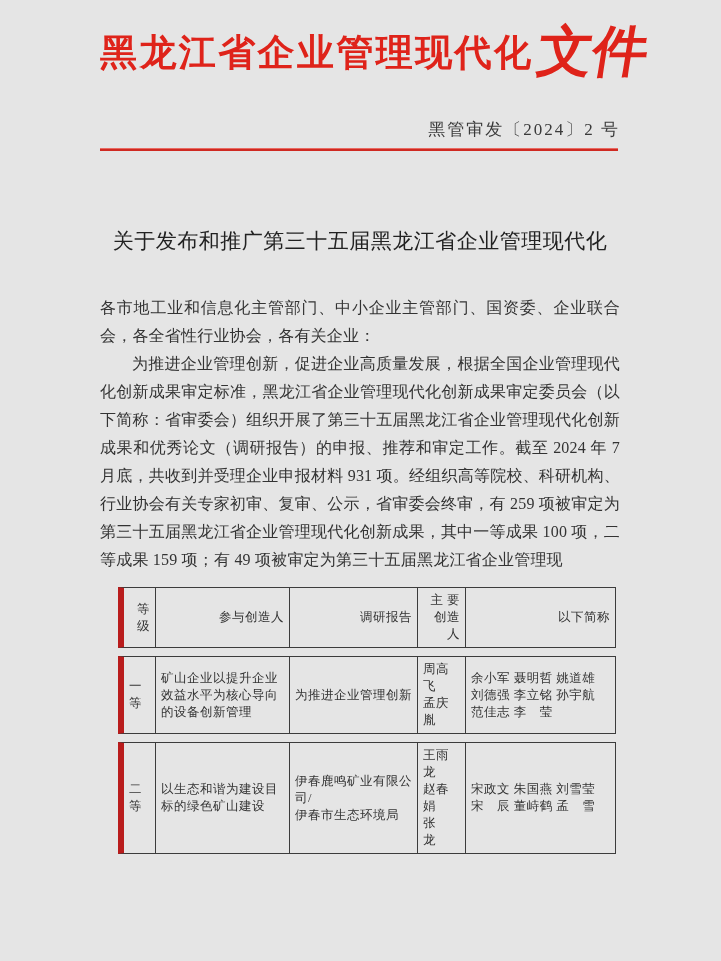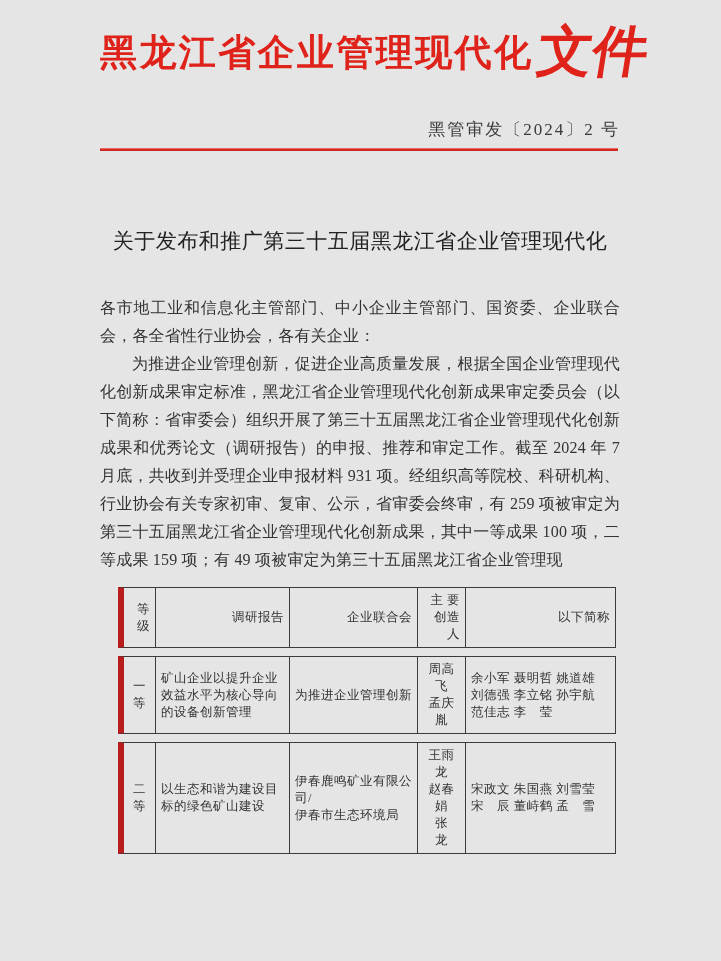--- a/index.html
+++ b/index.html
@@ -100,21 +100,21 @@
     vertical-align: middle;
     white-space: pre-line;
     font-weight: normal;
   }
   .results-table th:first-child, .results-table td:first-child { border-left: 6px solid #b91c1c; }
   .col-grade { width: 38px; }
   .col-name  { width: 134px; }
   .col-unit  { width: 128px; }
   .col-main  { width: 48px; }
   .col-part  { width: 150px; }
-  .cell-center { text-align: center; }
+  .cell-center { }
   .cell-left { text-align: left; }
   .results-table th { text-align: right; height: 44px; margin-top: 39px; }
 </style>
 </head>
 <body>
 
 <div class="page">
 
   <div class="letterhead">
     <div class="committee">
@@ -140,22 +140,22 @@
     <colgroup>
       <col class="col-grade">
         <col class="col-name">
         <col class="col-unit">
       <col class="col-main">
         <col class="col-part">
     </colgroup>
     <thead>
       <tr>
         <th>等级</th>
+        <th>参与创造人</th>
         <th>调研报告</th>
-        <th>企业联合会</th>
         <th>主  要
 创造人</th>
         <th>以下简称</th>
       </tr>
     </thead>
     <tbody>
       <tr>
         <td class="cell-center">一等</td>
         <td class="cell-left">矿山企业以提升企业效益水平为核心导向的设备创新管理</td>
         <td class="cell-left">为推进企业管理创新</td>

